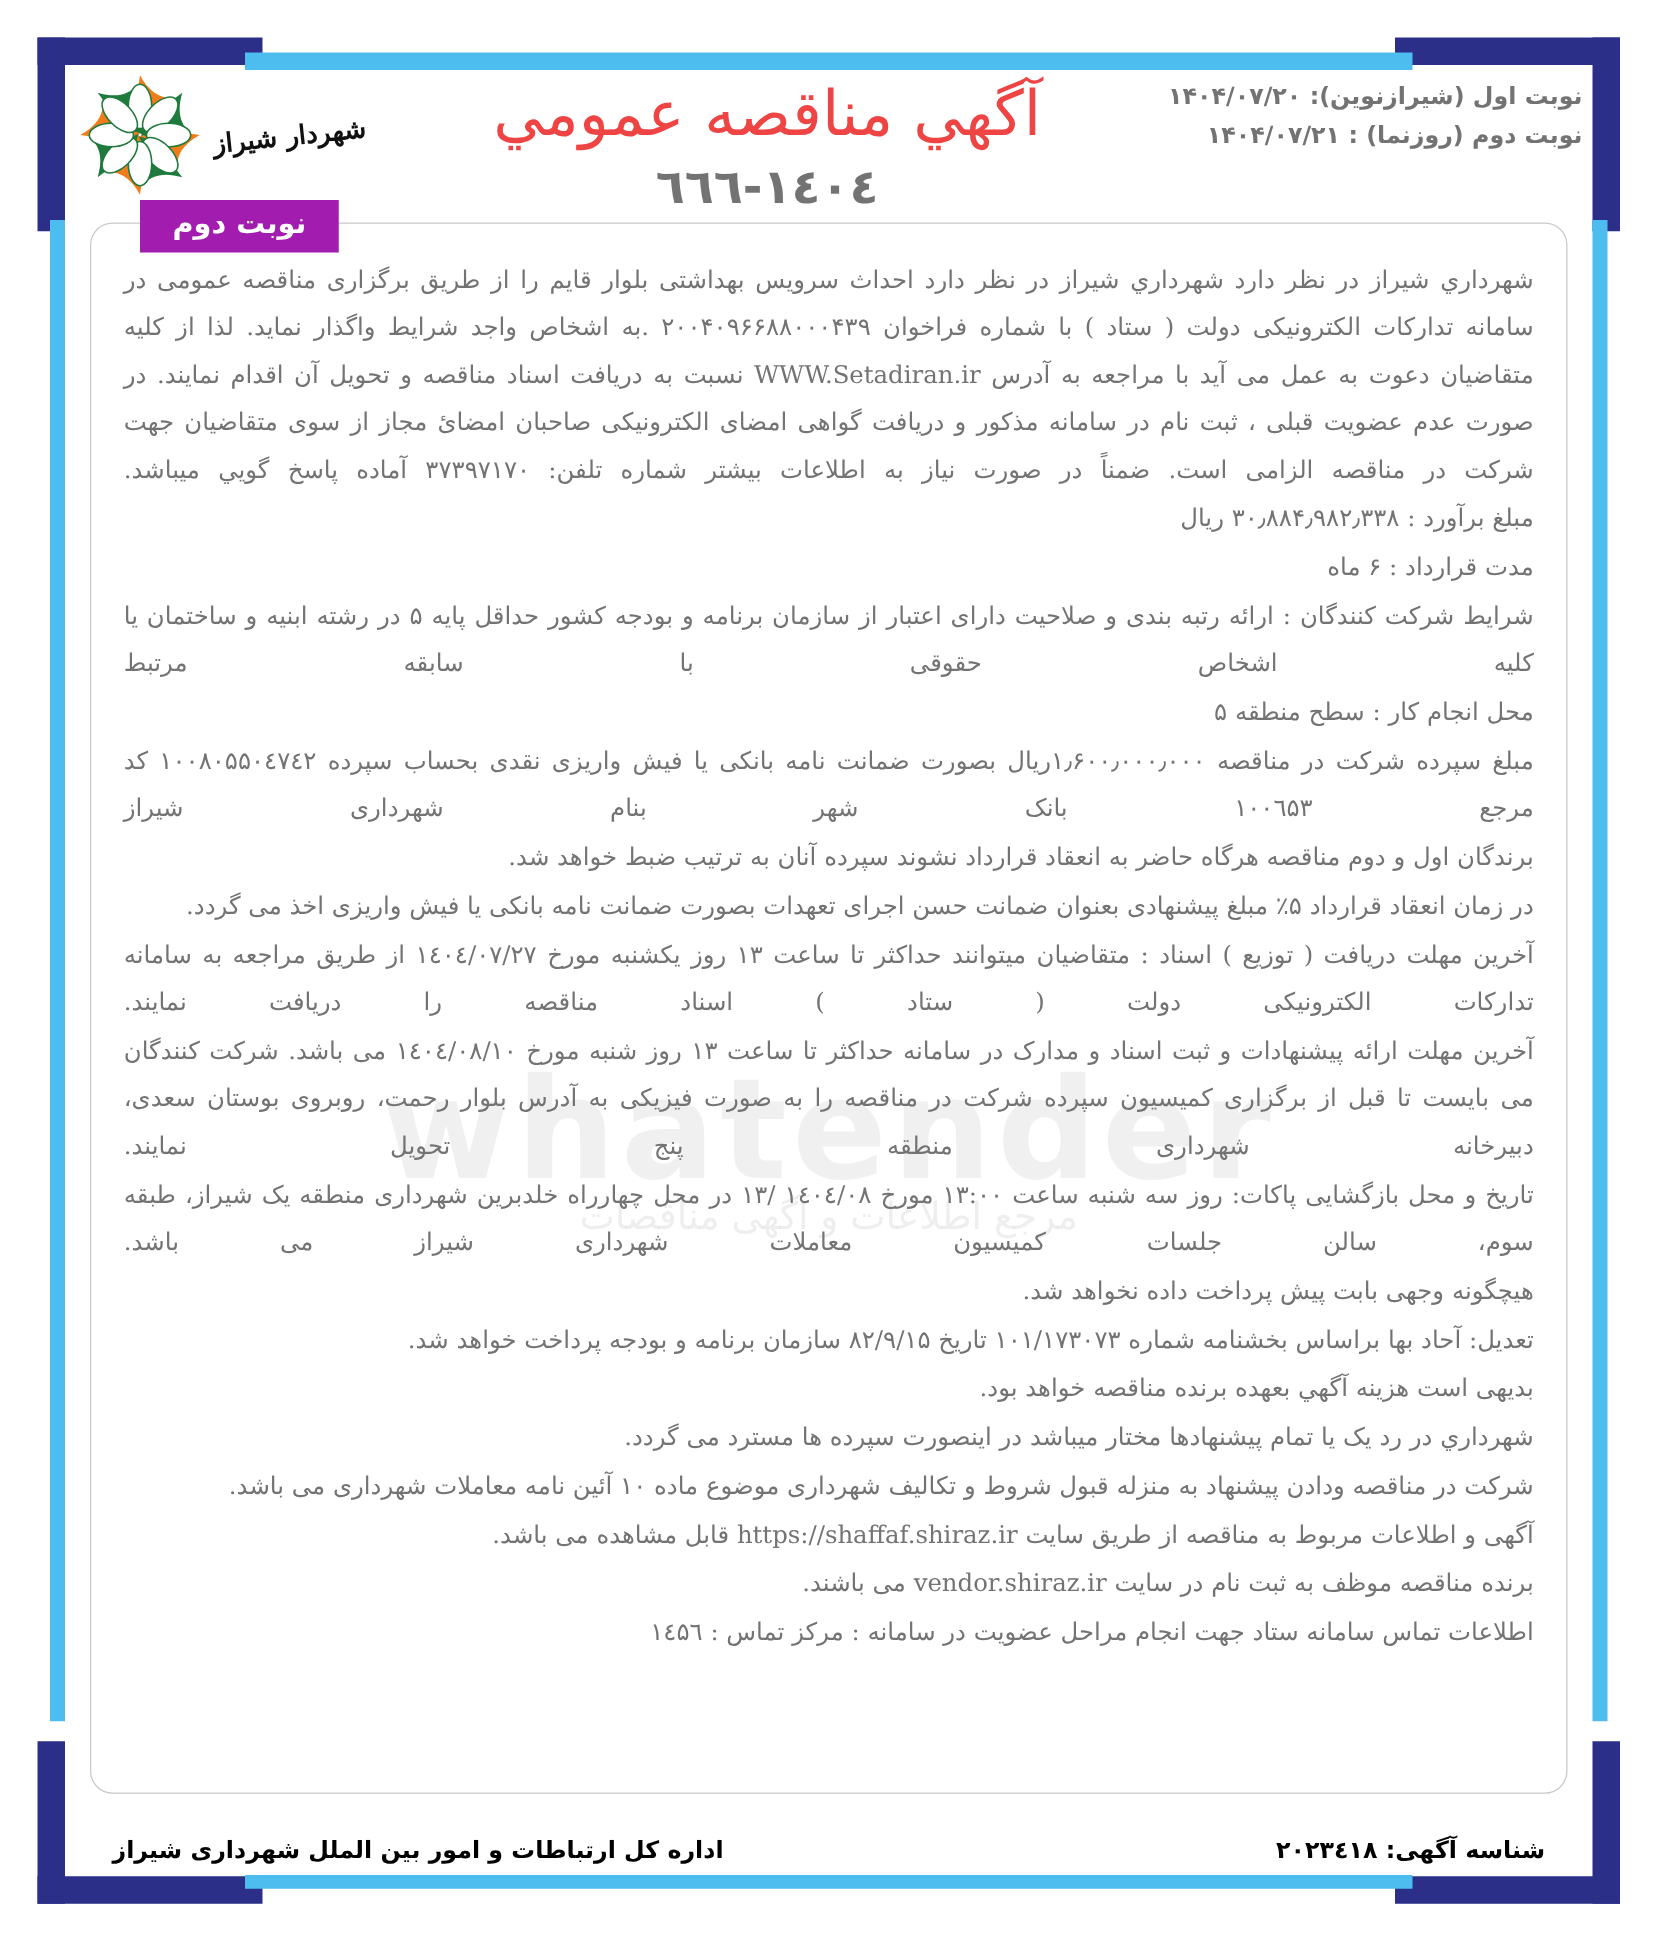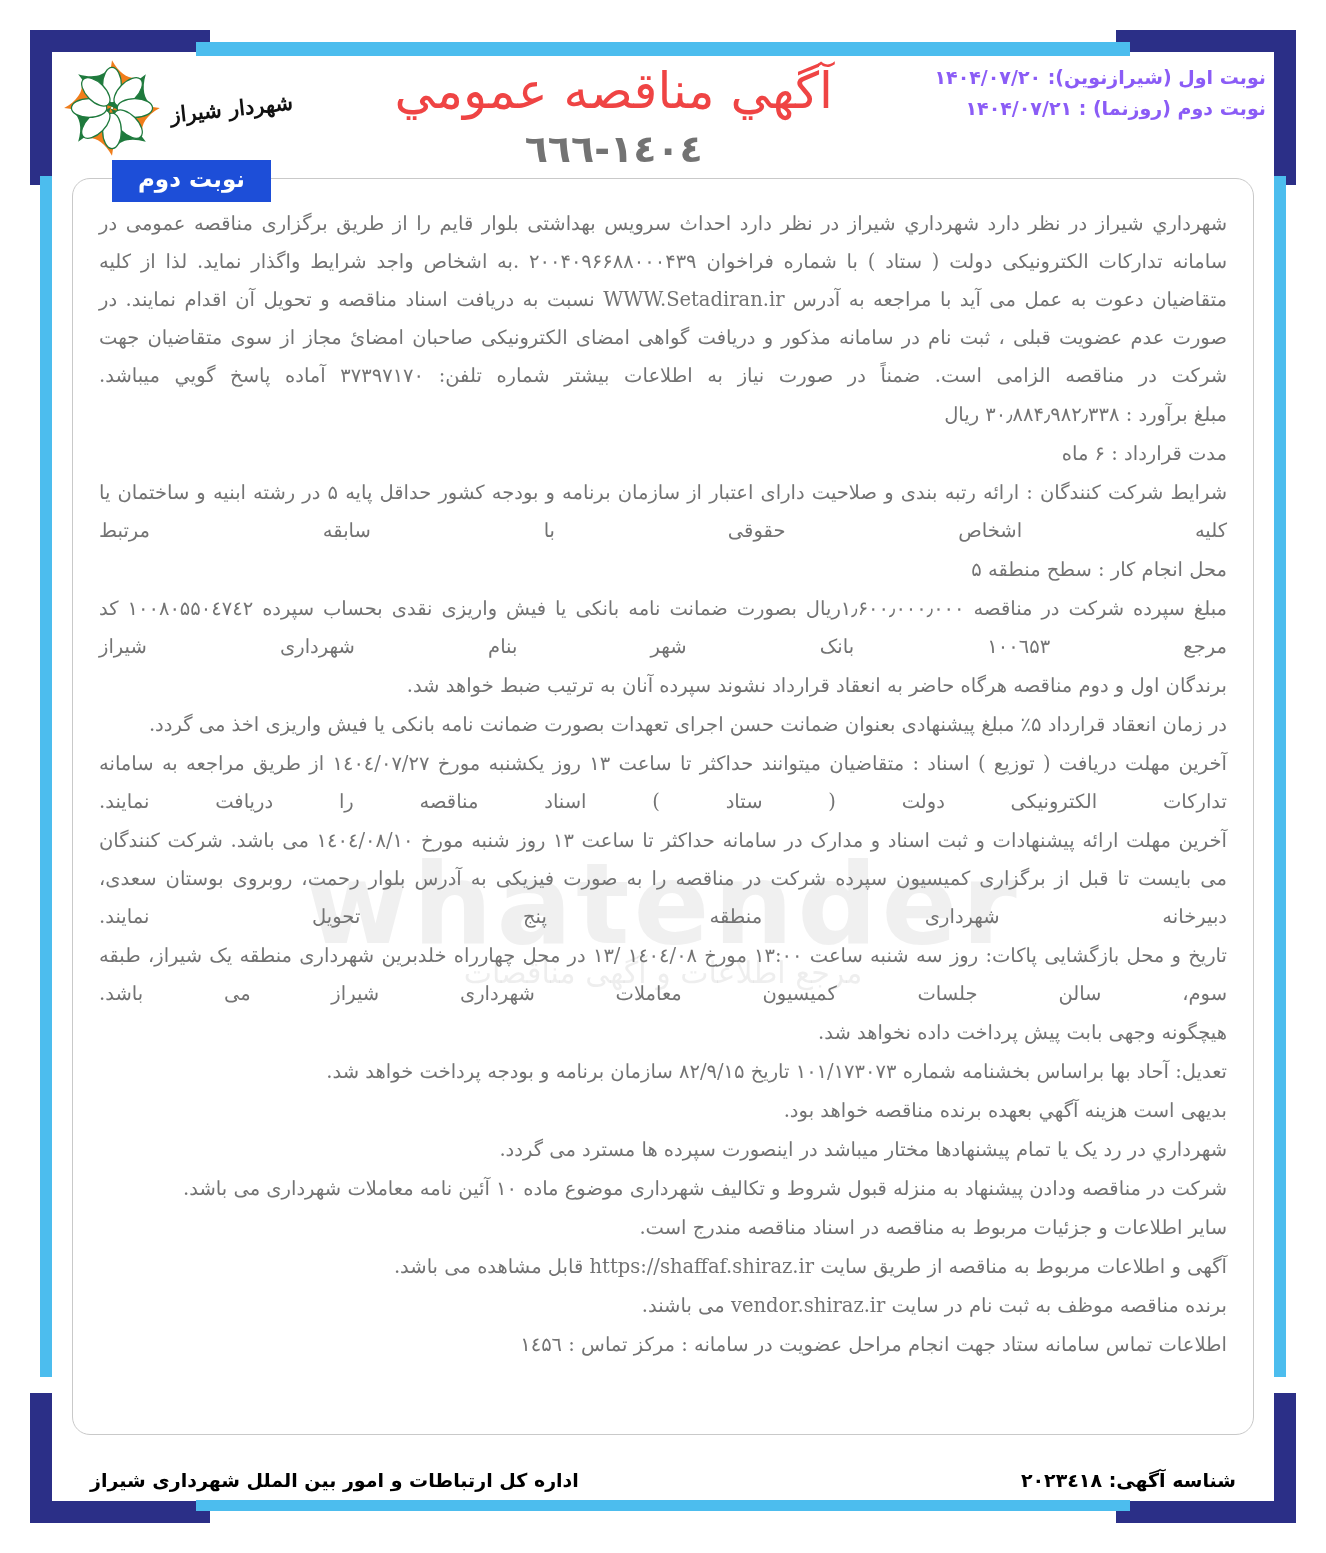--- a/index.html
+++ b/index.html
@@ -99,30 +99,30 @@
 
   .dates-block {
     text-align: right;
     margin-top: 10px;
     min-width: 300px;
   }
   .date-line {
     font-family: "DejaVu Sans", "Liberation Sans", sans-serif;
     font-size: 19px;
     font-weight: bold;
-    color: #8b5cf6;
+    color: #737373;
     line-height: 1.65;
     white-space: nowrap;
   }
 
   
   .round-badge {
     position: absolute;
     top: 160px; left: 112px;
-    background: #1d4ed8;
+    background: #a21caf;
     color: #ffffff;
     font-size: 23px;
     font-weight: bold;
     padding: 5px 26px 8px;
     letter-spacing: 2px;
     z-index: 5;
     line-height: 1.25;
   }
 
   
@@ -266,21 +266,20 @@
     <p class="p-right">برندگان اول و دوم مناقصه هرگاه حاضر به انعقاد قرارداد نشوند سپرده آنان به ترتیب ضبط خواهد شد.</p>
     <p class="p-right">در زمان انعقاد قرارداد ۵٪  مبلغ پیشنهادی  بعنوان ضمانت حسن اجرای تعهدات بصورت ضمانت نامه بانکی یا فیش واریزی اخذ می گردد.</p>
     <p class="p-just">آخرین مهلت دریافت ( توزیع ) اسناد : متقاضیان میتوانند حداکثر تا ساعت ۱۳ روز یکشنبه مورخ ۱٤۰٤/۰۷/۲۷ از طریق مراجعه به سامانه تدارکات الکترونیکی دولت ( ستاد ) اسناد مناقصه را دریافت نمایند.</p>
     <p class="p-just">آخرین مهلت ارائه پیشنهادات و ثبت اسناد و مدارک در سامانه حداکثر تا ساعت ۱۳ روز شنبه مورخ ۱٤۰٤/۰۸/۱۰ می باشد. شرکت کنندگان می بایست تا قبل از برگزاری کمیسیون سپرده شرکت در مناقصه را به صورت فیزیکی به آدرس بلوار رحمت، روبروی بوستان سعدی، دبیرخانه شهرداری منطقه پنج تحویل نمایند.</p>
     <p class="p-just">تاریخ و محل بازگشایی پاکات: روز سه شنبه ساعت  ۱۳:۰۰  مورخ  ۱٤۰٤/۰۸ /۱۳ در محل چهارراه خلدبرین شهرداری منطقه یک شیراز، طبقه سوم، سالن جلسات کمیسیون معاملات شهرداری شیراز می باشد.</p>
     <p class="p-right">هیچگونه وجهی بابت پیش پرداخت داده نخواهد شد.</p>
     <p class="p-right">تعدیل: آحاد بها براساس بخشنامه شماره ۱۰۱/۱۷۳۰۷۳ تاریخ ۸۲/۹/۱۵ سازمان برنامه و بودجه پرداخت خواهد شد.</p>
     <p class="p-right">بدیهی است هزینه آگهي بعهده برنده مناقصه خواهد بود.</p>
     <p class="p-right">شهرداري در رد یک یا تمام پیشنهادها  مختار میباشد در اینصورت سپرده ها مسترد می گردد.</p>
     <p class="p-right">شرکت در مناقصه ودادن پیشنهاد به منزله قبول شروط و تکالیف شهرداری موضوع ماده ۱۰ آئین نامه معاملات شهرداری می باشد.</p>
-    <p class="p-right">سایر اطلاعات و جزئیات مربوط به مناقصه در اسناد مناقصه مندرج است.</p>
     <p class="p-right">آگهی و اطلاعات مربوط به مناقصه از طریق سایت https://shaffaf.shiraz.ir قابل مشاهده می باشد.</p>
     <p class="p-right">برنده مناقصه موظف به ثبت نام در سایت vendor.shiraz.ir می باشند.</p>
     <p class="p-right">اطلاعات تماس سامانه ستاد جهت انجام مراحل عضویت در سامانه : مرکز تماس : ۱٤۵٦</p>
   </div>
 </div>
 
 <div class="footer">
   <div class="footer-org">اداره کل ارتباطات و امور بین الملل شهرداری شیراز</div>
   <div class="footer-id">شناسه آگهی: ۲۰۲۳٤۱۸</div>
 </div>

